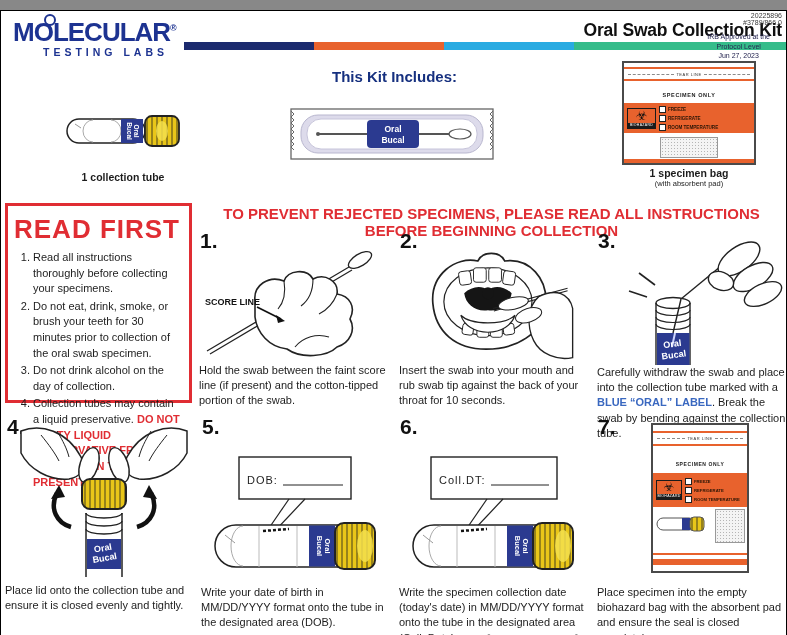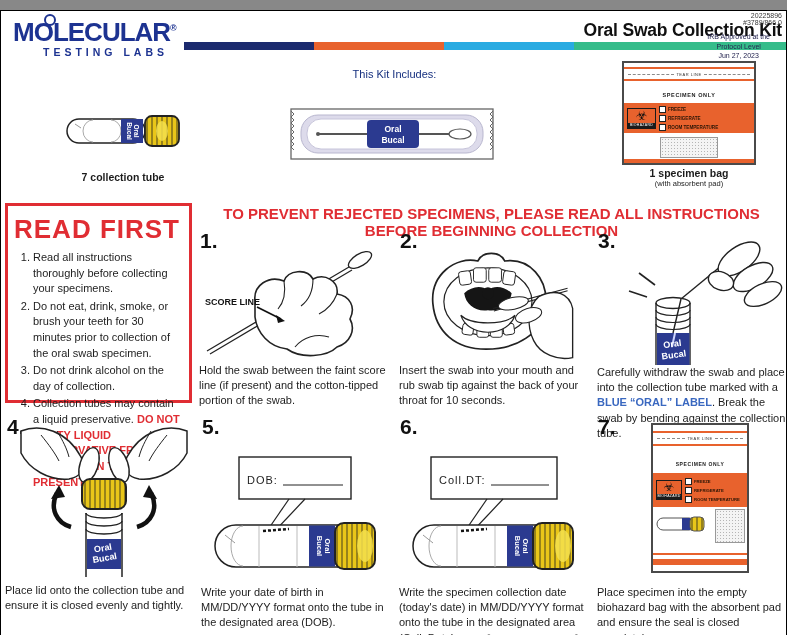--- a/index.html
+++ b/index.html
@@ -13,21 +13,21 @@
   .logo-ring{position:absolute;left:31px;top:-5px;width:8px;height:8px;border:2.5px solid #1d3391;border-radius:50%;}
   .logo-reg{font-size:9px;vertical-align:super;letter-spacing:0;}
   .logo-sub{font-size:10.5px;font-weight:bold;color:#1d3391;letter-spacing:4px;margin-left:30px;margin-top:1px;}
   .bar{left:183px;top:31px;height:8px;display:flex;z-index:1;}
   .bar span{height:8px;display:block;}
   .title-block{right:4px;top:9px;z-index:2;}
   .doc-title{font-size:17.5px;font-weight:bold;color:#101010;letter-spacing:-0.2px;}
   .stamp{right:4px;font-size:7px;color:#3a3a3a;z-index:3;text-align:right;line-height:1;}
   .irb{right:16px;top:21px;z-index:3;text-align:center;font-size:7px;color:#23234f;line-height:9.5px;}
   
-  .kit-heading{left:0;top:57px;width:787px;text-align:center;font-size:11px;font-weight:normal;color:#16307f;}
+  .kit-heading{left:0;top:57px;width:787px;text-align:center;font-size:15px;font-weight:bold;color:#16307f;}
   .kit-caption{font-size:10.5px;font-weight:bold;color:#1c1c1c;text-align:center;}
   .kit-subcaption{font-size:7.5px;color:#1c1c1c;text-align:center;}
   
   .read-first{left:4px;top:192px;width:187px;height:200px;border:3px solid #e02d33;box-sizing:border-box;padding:6px 7px 4px 4px;}
   .rf-title{text-align:center;color:#e02d33;font-weight:bold;font-size:26px;letter-spacing:1px;margin:2px 0 5px 0;}
   .rf-list{margin:0;padding-left:21px;font-size:11px;line-height:1.42;color:#1d1d1d;}
   .rf-list li{margin-bottom:2px;}
   .rf-warn{color:#e02d33;font-weight:bold;}
   .warning-banner{left:196px;top:194px;width:589px;text-align:center;font-size:15px;font-weight:bold;color:#e02d33;}
   
@@ -104,21 +104,21 @@
     <rect x="60" y="10" width="22" height="24" fill="#2b3a90"></rect>
     <g fill="#fff" font-size="6.5" font-weight="bold" text-anchor="middle">
       <g transform="rotate(90 71 22)">
         <text x="71" y="20">Oral</text>
         <text x="71" y="27">Bucal</text>
       </g>
     </g>
     <rect x="84" y="7" width="34" height="30" rx="7" fill="url(#ribs)" stroke="#222" stroke-width="1.8"></rect>
     <ellipse cx="101" cy="22" rx="6" ry="10" fill="#f3df4e" opacity="0.85"></ellipse>
   </svg>
-  <div class="abs kit-caption" style="left:22px;top:160px;width:200px">7 collection tube</div>
+  <div class="abs kit-caption" style="left:22px;top:160px;width:200px">1 collection tube</div>
 
   <svg class="abs" style="left:282px;top:92px" width="218" height="62" viewBox="0 0 218 62">
     <rect x="8" y="6" width="202" height="50" fill="#fff" stroke="#666" stroke-width="1.3"></rect>
     <path d="M8,8 l3,3 -3,3 3,3 -3,3 3,3 -3,3 3,3 -3,3 3,3 -3,3 3,3 -3,3 3,3" fill="none" stroke="#666" stroke-width="1"></path>
     <path d="M210,8 l-3,3 3,3 -3,3 3,3 -3,3 3,3 -3,3 3,3 -3,3 3,3 -3,3 3,3 -3,3" fill="none" stroke="#666" stroke-width="1"></path>
     <rect x="18" y="12" width="182" height="38" rx="17" fill="#dddbeb" stroke="#b9b7cf"></rect>
     <rect x="24" y="16" width="170" height="30" rx="14" fill="#fff" stroke="#c6c4da"></rect>
     <line x1="36" y1="31" x2="170" y2="31" stroke="#555" stroke-width="2.2"></line>
     <circle cx="35" cy="31" r="2" fill="#555"></circle>
     <ellipse cx="177" cy="31" rx="11" ry="5" fill="#fff" stroke="#555" stroke-width="1.2"></ellipse>

